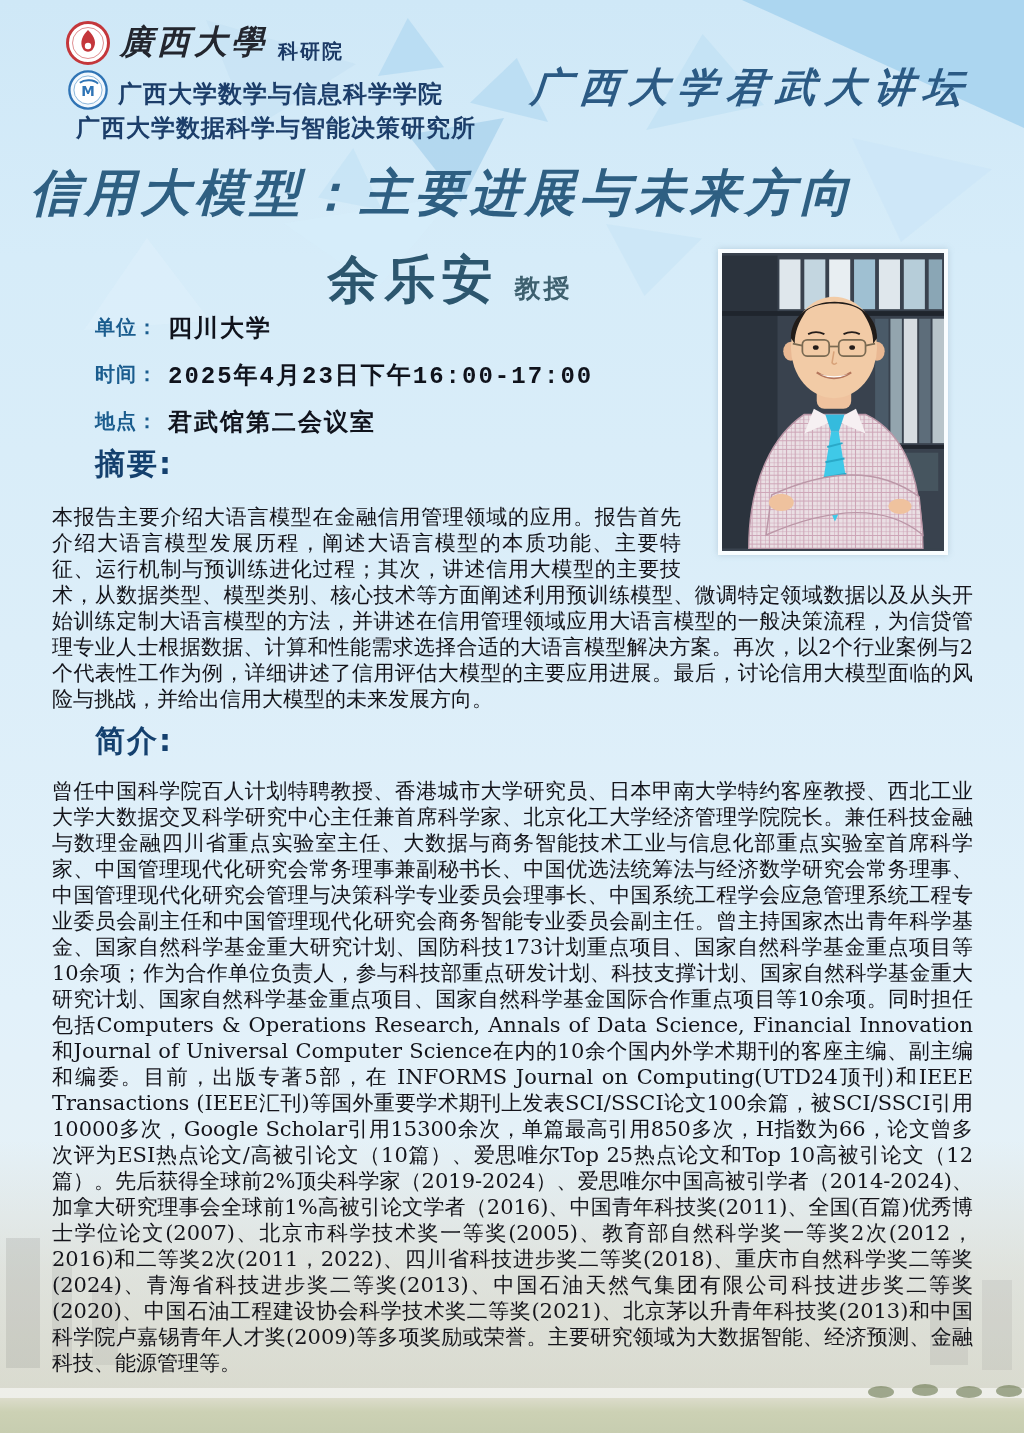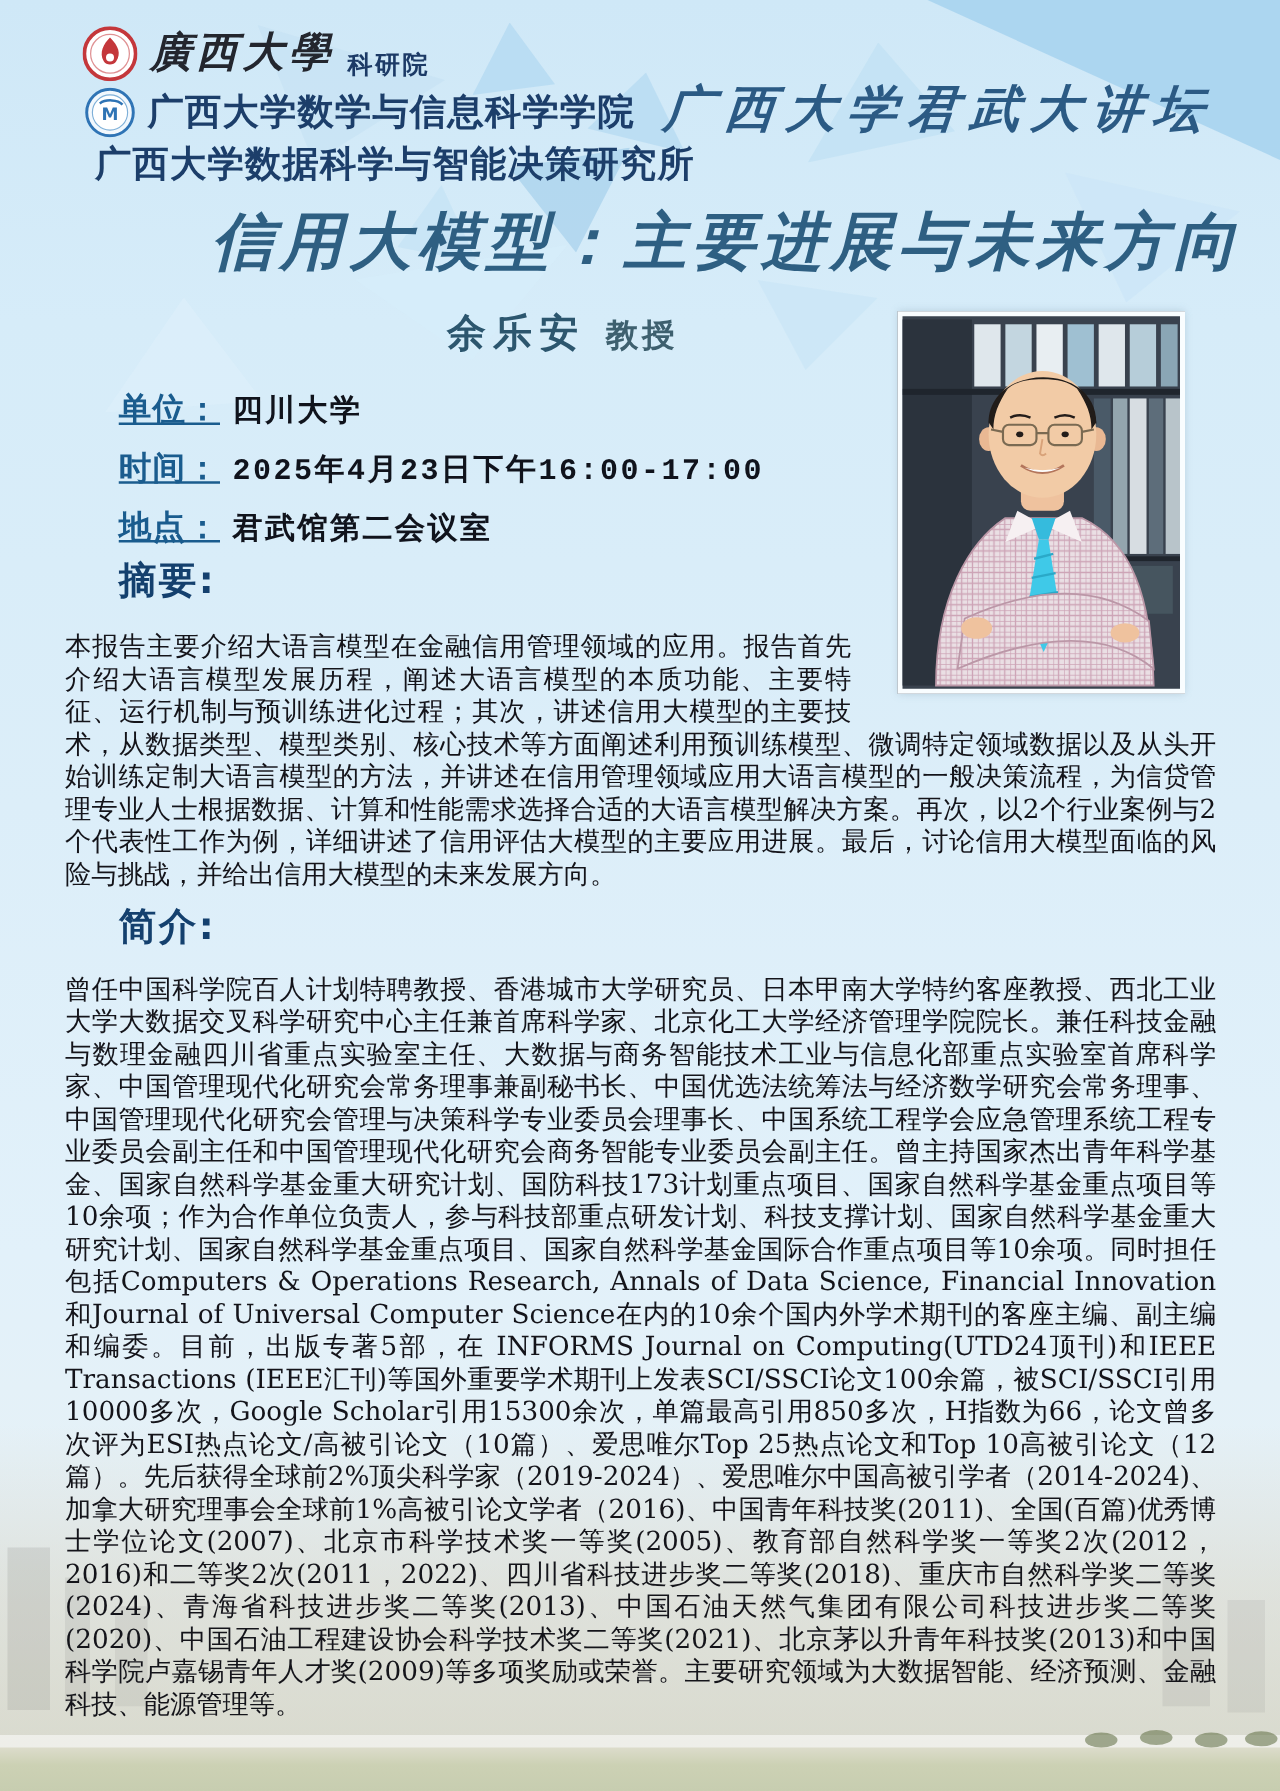--- a/index.html
+++ b/index.html
@@ -30,33 +30,33 @@
   .lightband{position:absolute;left:0;top:1388px;width:1024px;height:12px;background:rgba(255,255,255,.55);pointer-events:none;}
   .bush{position:absolute;width:26px;height:12px;border-radius:50%;background:#5c6b3f;opacity:.55;pointer-events:none;}
   
   .org-row{position:absolute;display:flex;align-items:flex-end;gap:10px;}
   .row1{left:66px;top:20px;}
   .row2{left:68px;top:70px;}
   .row3{left:76px;top:112px;}
   .logo{width:44px;height:44px;flex:0 0 auto;}
   .calli-uni{font-family:"DejaVu Serif",serif;font-style:italic;font-weight:bold;font-size:33px;color:#23262e;letter-spacing:4px;}
   .keyan{font-weight:900;font-size:20px;color:#1c3a66;letter-spacing:2px;}
-  .school{font-weight:900;font-size:29px;color:#1c3e6a;letter-spacing:1px;}
+  .school{font-weight:900;font-size:24px;color:#1c3e6a;letter-spacing:1px;}
   .forum{position:absolute;right:52px;top:60px;font-family:"DejaVu Serif",serif;font-style:italic;font-weight:900;
     font-size:40px;color:#2b5a84;letter-spacing:9px;transform:skewX(-5deg);white-space:nowrap;}
   
-  .main-title{position:absolute;left:30px;right:30px;top:160px;text-align:right;font-family:"DejaVu Serif",serif;
+  .main-title{position:absolute;left:30px;right:30px;top:160px;text-align:left;font-family:"DejaVu Serif",serif;
     font-style:italic;font-weight:900;font-size:50px;color:#2e5f82;letter-spacing:5px;white-space:nowrap;}
   .speaker-line{position:absolute;left:140px;top:246px;width:620px;text-align:center;white-space:nowrap;}
-  .speaker-name{font-weight:900;font-size:31px;color:#2c566e;letter-spacing:6px;}
+  .speaker-name{font-weight:900;font-size:51px;color:#2c566e;letter-spacing:6px;}
   .speaker-title{font-weight:700;font-size:26px;color:#3e606f;margin-left:16px;letter-spacing:3px;}
   
   .info{position:absolute;left:95px;top:304px;}
   .info-row{height:47px;display:flex;align-items:center;}
-  .info-label{font-weight:900;font-size:26px;color:#1a5c8e;letter-spacing:1px;text-decoration:underline;}
+  .info-label{font-weight:900;font-size:20px;color:#1a5c8e;letter-spacing:1px;}
   .info-value{font-family:Liberation Mono, monospace;font-weight:700;font-size:24px;color:#10131c;margin-left:10px;letter-spacing:2px;}
   
   .photo{position:absolute;left:718px;top:249px;width:230px;height:306px;border:4px solid #f9fdff;
     box-shadow:0 0 6px rgba(120,150,170,.35);box-sizing:border-box;background:#39424e;}
   .photo svg{display:block;width:100%;height:100%;}
   
   .sec-head{position:absolute;font-weight:900;font-size:30px;color:#14406e;letter-spacing:2px;}
   .abs-head{left:95px;top:444px;}
   .bio-head{left:95px;top:721px;}
   .bodytext{font-family:"DejaVu Serif",serif;font-size:21px;line-height:26px;color:#14141a;text-align:justify;}

